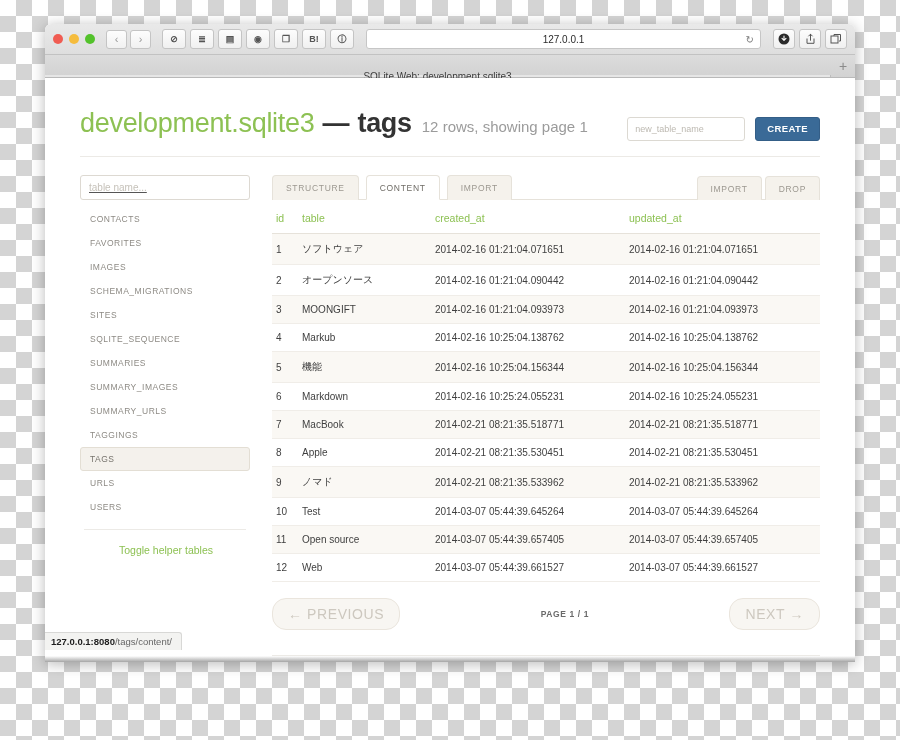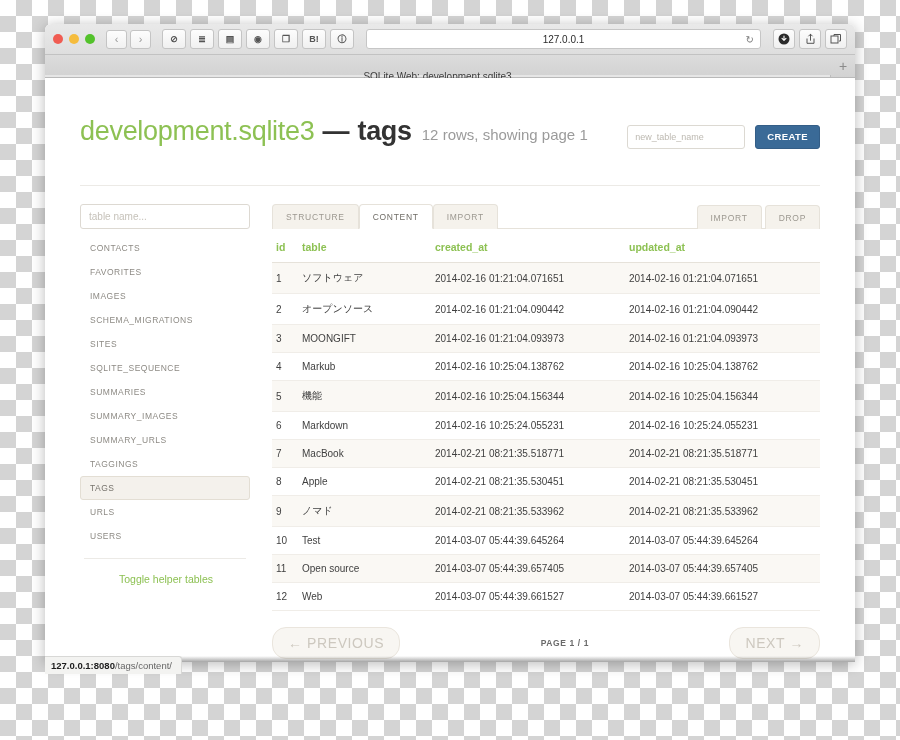--- a/index.html
+++ b/index.html
@@ -137,22 +137,21 @@
     position: relative;
     padding: 0 35px;
   }
 
   .page-header {
     padding-top: 30px;
     display: flex;
     align-items: baseline;
     gap: 10px;
     border-bottom: 1px solid #eceae6;
-    padding-bottom: 36px;
-    margin-top: 8px;
+    padding-bottom: 15px;
   }
   .title-main {
     font-size: 27px;
     color: #8dc153;
     font-weight: 400;
     letter-spacing: -0.3px;
     white-space: nowrap;
   }
   .title-dash { font-size: 27px; color: #333; font-weight: 700; }
   .title-table { font-size: 27px; color: #333; font-weight: 700; letter-spacing: -0.3px;}
@@ -197,20 +196,21 @@
   .tablename-input {
     width: 100%;
     height: 25px;
     border: 1px solid #ddd9d2;
     border-radius: 3px;
     padding: 0 8px;
     font-size: 10px;
     color: #555;
     font-family: "Liberation Sans", sans-serif;
     background: #fff;
+    text-decoration: underline;
   }
   .tablename-input::placeholder { color: #c6c2ba; }
   .table-list { list-style: none; margin-top: 7px; }
   .table-list li {
     font-size: 8.5px;
     letter-spacing: 0.5px;
     color: #8d8a84;
     padding: 6px 9px;
     border: 1px solid transparent;
     border-radius: 3px;
@@ -238,21 +238,21 @@
 
   
   .main { flex: 1; min-width: 0; }
 
   .tabs-row {
     display: flex;
     align-items: flex-end;
     border-bottom: 1px solid #e6e2da;
     position: relative;
   }
-  .tabs-left { display: flex; gap: 0; text-align: right; }
+  .tabs-left { display: flex; gap: 7px; text-align: right; }
   .tabs-right { margin-left: auto; display: flex; gap: 3px; }
   .ui-tab {
     padding: 7px 13px 6px 13px;
     font-size: 8.5px;
     letter-spacing: 0.7px;
     color: #9c9890;
     background: #f5f2ec;
     border: 1px solid #e6e2da;
     border-bottom: none;
     border-radius: 4px 4px 0 0;
@@ -267,21 +267,21 @@
 
   table.data {
     width: 100%;
     border-collapse: collapse;
     margin-top: 2px;
   }
   table.data th {
     text-align: left;
     font-size: 10.5px;
     color: #8dc153;
-    font-weight: bold;
+    font-weight: normal;
     padding: 10px 4px 9px 4px;
     border-bottom: 1px solid #e6e2da;
   }
   table.data td {
     font-size: 10px;
     color: #3f3f3f;
     padding: 8px 4px;
     border-bottom: 1px solid #f0ede8;
     white-space: nowrap;
   }
@@ -322,21 +322,21 @@
     padding-top: 13px;
     font-size: 10.5px;
     color: #6f6f6f;
     text-align: center;
   }
 
   
   #statusbar {
     position: absolute;
     left: 45px;
-    bottom: 66px;
+    bottom: 90px;
     background: #f3f3f1;
     border: 1px solid #d8d8d6;
     border-left: none;
     border-bottom: none;
     border-radius: 0 3px 0 0;
     padding: 3px 9px 3px 6px;
     font-size: 9.5px;
     color: #4a4a4a;
     z-index: 5;
   }

